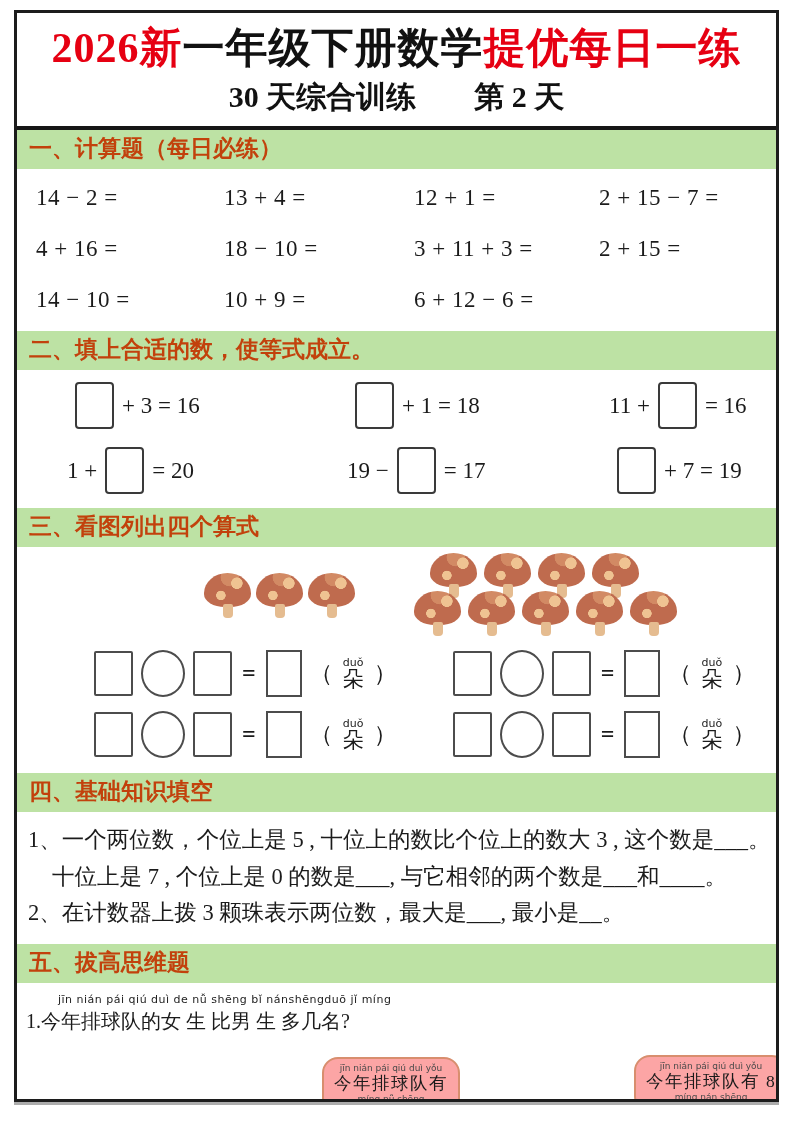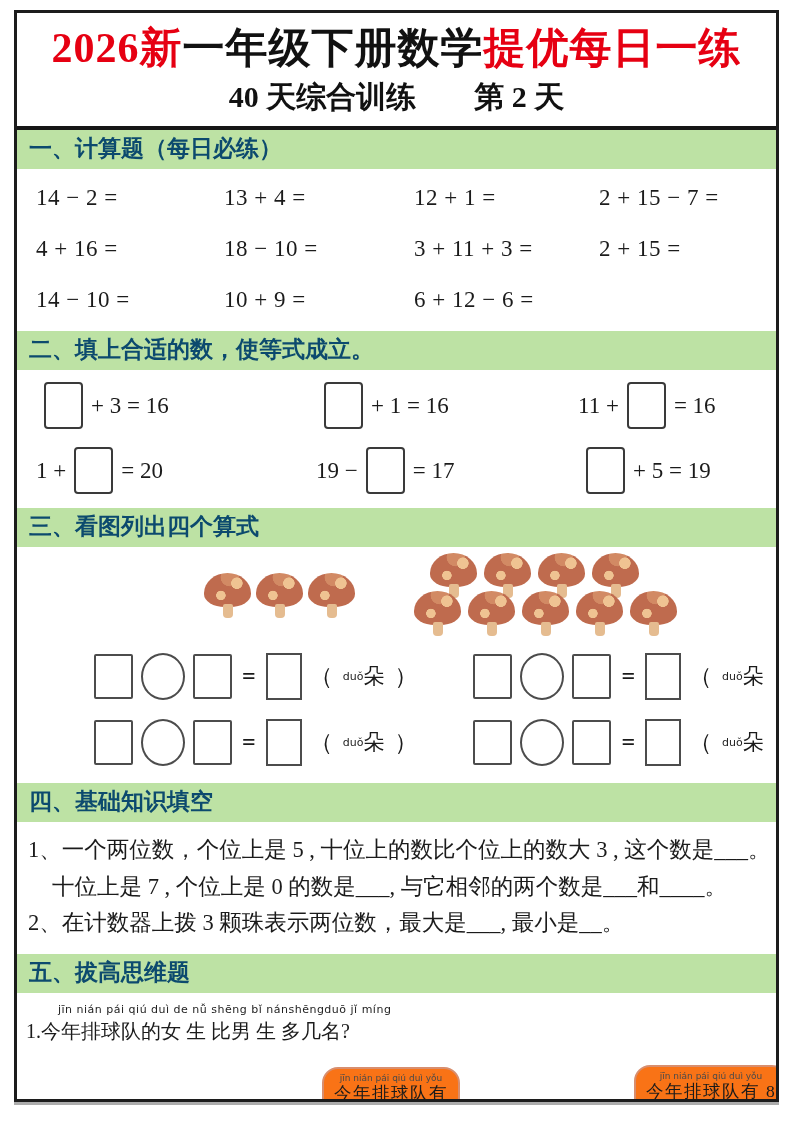--- a/index.html
+++ b/index.html
@@ -13,28 +13,28 @@
   }
   
   .title-line { text-align:center; padding-top:12px; font-weight:bold; font-size:42px; letter-spacing:1px; line-height:1.1; white-space:nowrap; }
   .t-red { color:#e60012; }
   .t-black { color:#111; }
   .subtitle { display:flex; justify-content:center; gap:58px; font-weight:bold; font-size:30px; margin-top:6px; color:#111; }
   .thick-rule { height:4px; background:#161616; margin:8px -9px 0; }
   
   .sec-head {
     background:#bde2a4; margin:0 -9px; padding:3px 12px 5px;
-    font-family:"Liberation Sans","DejaVu Sans",sans-serif; font-weight:700; font-size:23px; color:#0c4a6e;
+    font-family:"Liberation Sans","DejaVu Sans",sans-serif; font-weight:700; font-size:23px; color:#c2410c;
   }
   
   .calc-grid { display:grid; grid-template-columns:188px 190px 185px auto; row-gap:25px; padding:16px 4px 18px 10px; font-size:23px; }
   .calc-cell { white-space:nowrap; letter-spacing:.5px; }
   
   .fill-grid { display:grid; grid-template-columns:280px 262px auto; row-gap:18px; padding:12px 4px 14px 10px; font-size:23px; align-items:center; }
-  .fill-item { display:flex; align-items:center; gap:8px; white-space:nowrap; }
+  .fill-item { display:flex; align-items:center; gap:8px; white-space:nowrap;margin-left:31px; }
   .blank-box { width:39px; height:47px; border:2px solid #3a3a3a; border-radius:4px; background:#fff; flex:0 0 auto; }
   
   .mushroom-field { position:relative; height:96px; margin-top:4px; }
   .cluster-left { position:absolute; left:178px; top:22px; display:flex; gap:5px; }
   .cluster-right { position:absolute; left:388px; top:2px; }
   .m-row1 { display:flex; gap:7px; margin-left:16px; }
   .m-row2 { display:flex; gap:7px; margin-top:-8px; }
   .mushroom { width:47px; height:46px; position:relative; display:inline-block; }
   .mushroom .cap {
     position:absolute; left:0; top:0; width:47px; height:34px;
@@ -47,51 +47,51 @@
   }
   .mushroom .stem { position:absolute; top:31px; left:19px; width:10px; height:14px; background:#e5bc90; border-radius:2px 2px 4px 4px; }
   
   .templates { display:grid; grid-template-columns:1fr 1fr; row-gap:12px; column-gap:56px; padding:2px 30px 14px 68px; }
   .eq-row { display:flex; align-items:center; gap:8px; }
   .shape-sq { width:39px; height:45px; border:2px solid #4c4c4c; border-radius:2px; background:#fff; flex:0 0 auto; }
   .shape-ci { width:44px; height:47px; border:2px solid #4c4c4c; border-radius:50%; background:#fff; flex:0 0 auto; }
   .shape-ans { width:36px; height:47px; border:2px solid #4c4c4c; background:#fff; flex:0 0 auto; }
   .eq-eq { font-size:24px; font-weight:bold; padding:0 2px; }
   .paren { font-size:23px; }
-  .unit-stack { display:inline-flex; align-items:center; line-height:1; margin:16px 2px;justify-content:center; }
+  .unit-stack { display:inline-flex; flex-direction:column; align-items:center; line-height:1; margin:8px 2px;justify-content:center; }
   .unit-pinyin { font-size:11px; color:#222; font-family:"DejaVu Sans",sans-serif; }
   .unit-hanzi { font-size:21px; margin-top:1px; }
   
   .basics-body { padding:10px 2px 12px 2px; font-size:22.5px; line-height:1.62; }
   .basics-line { white-space:nowrap; }
   .basics-line.indent { padding-left:24px; }
   
   .challenge-body { padding-top:10px; }
   .pinyin-line { font-size:11px; color:#222; margin-left:32px; font-family:"DejaVu Sans",sans-serif; letter-spacing:.5px; }
   .question-line { font-size:20px; margin-top:2px; }
   .scene { position:relative; height:182px; margin-top:8px; }
   .bubble {
-    position:absolute; background:#f97316; border:2.5px solid #d88e6e; border-radius:16px;
+    position:absolute; background:#fca5a5; border:2.5px solid #d88e6e; border-radius:16px;
     padding:4px 10px 8px; text-align:left;
   }
   .bubble .py { display:block; font-size:9px; color:#4a4a4a; font-family:"DejaVu Sans",sans-serif; line-height:1.15; text-align:center; white-space:nowrap; }
   .bubble .zh { display:block; font-size:17.5px; line-height:1.2; letter-spacing:1.5px; white-space:nowrap; }
   .bubble-left { left:296px; top:14px; }
   .bubble-right { left:608px; top:12px; }
 </style>
 </head>
 <body>
 
 <div class="frame">
 
   <div class="title-line">
     <span class="t-red">2026新</span><span class="t-black">一年级下册数学</span><span class="t-red">提优每日一练</span>
   </div>
   <div class="subtitle">
-    <span>40 天综合训练</span>
+    <span>30 天综合训练</span>
     <span>第 2 天</span>
   </div>
   <div class="thick-rule"></div>
 
   <div class="sec-head">一、计算题（每日必练）</div>
   <div class="calc-grid">
     <span class="calc-cell">14 − 2 =</span>
     <span class="calc-cell">13 + 4 =</span>
     <span class="calc-cell">12 + 1 =</span>
     <span class="calc-cell">2 + 15 − 7 =</span>
@@ -107,41 +107,41 @@
   <div class="sec-head">二、填上合适的数，使等式成立。</div>
   <div class="fill-grid">
     <span class="fill-item">
       <span></span>
       <span class="blank-box"></span>
       <span>+ 3 = 16</span>
     </span>
     <span class="fill-item">
       <span></span>
       <span class="blank-box"></span>
-      <span>+ 1 = 16</span>
+      <span>+ 1 = 18</span>
     </span>
     <span class="fill-item">
       <span>11 +</span>
       <span class="blank-box"></span>
       <span>= 16</span>
     </span>
     <span class="fill-item">
       <span>1 +</span>
       <span class="blank-box"></span>
       <span>= 20</span>
     </span>
     <span class="fill-item">
       <span>19 −</span>
       <span class="blank-box"></span>
       <span>= 17</span>
     </span>
     <span class="fill-item">
       <span></span>
       <span class="blank-box"></span>
-      <span>+ 5 = 19</span>
+      <span>+ 7 = 19</span>
     </span>
   </div>
 
   <div class="sec-head">三、看图列出四个算式</div>
   <div class="mushroom-field">
     <div class="cluster-left">
       <span class="mushroom">
           <span class="cap"></span>
           <span class="stem"></span>
         </span>

